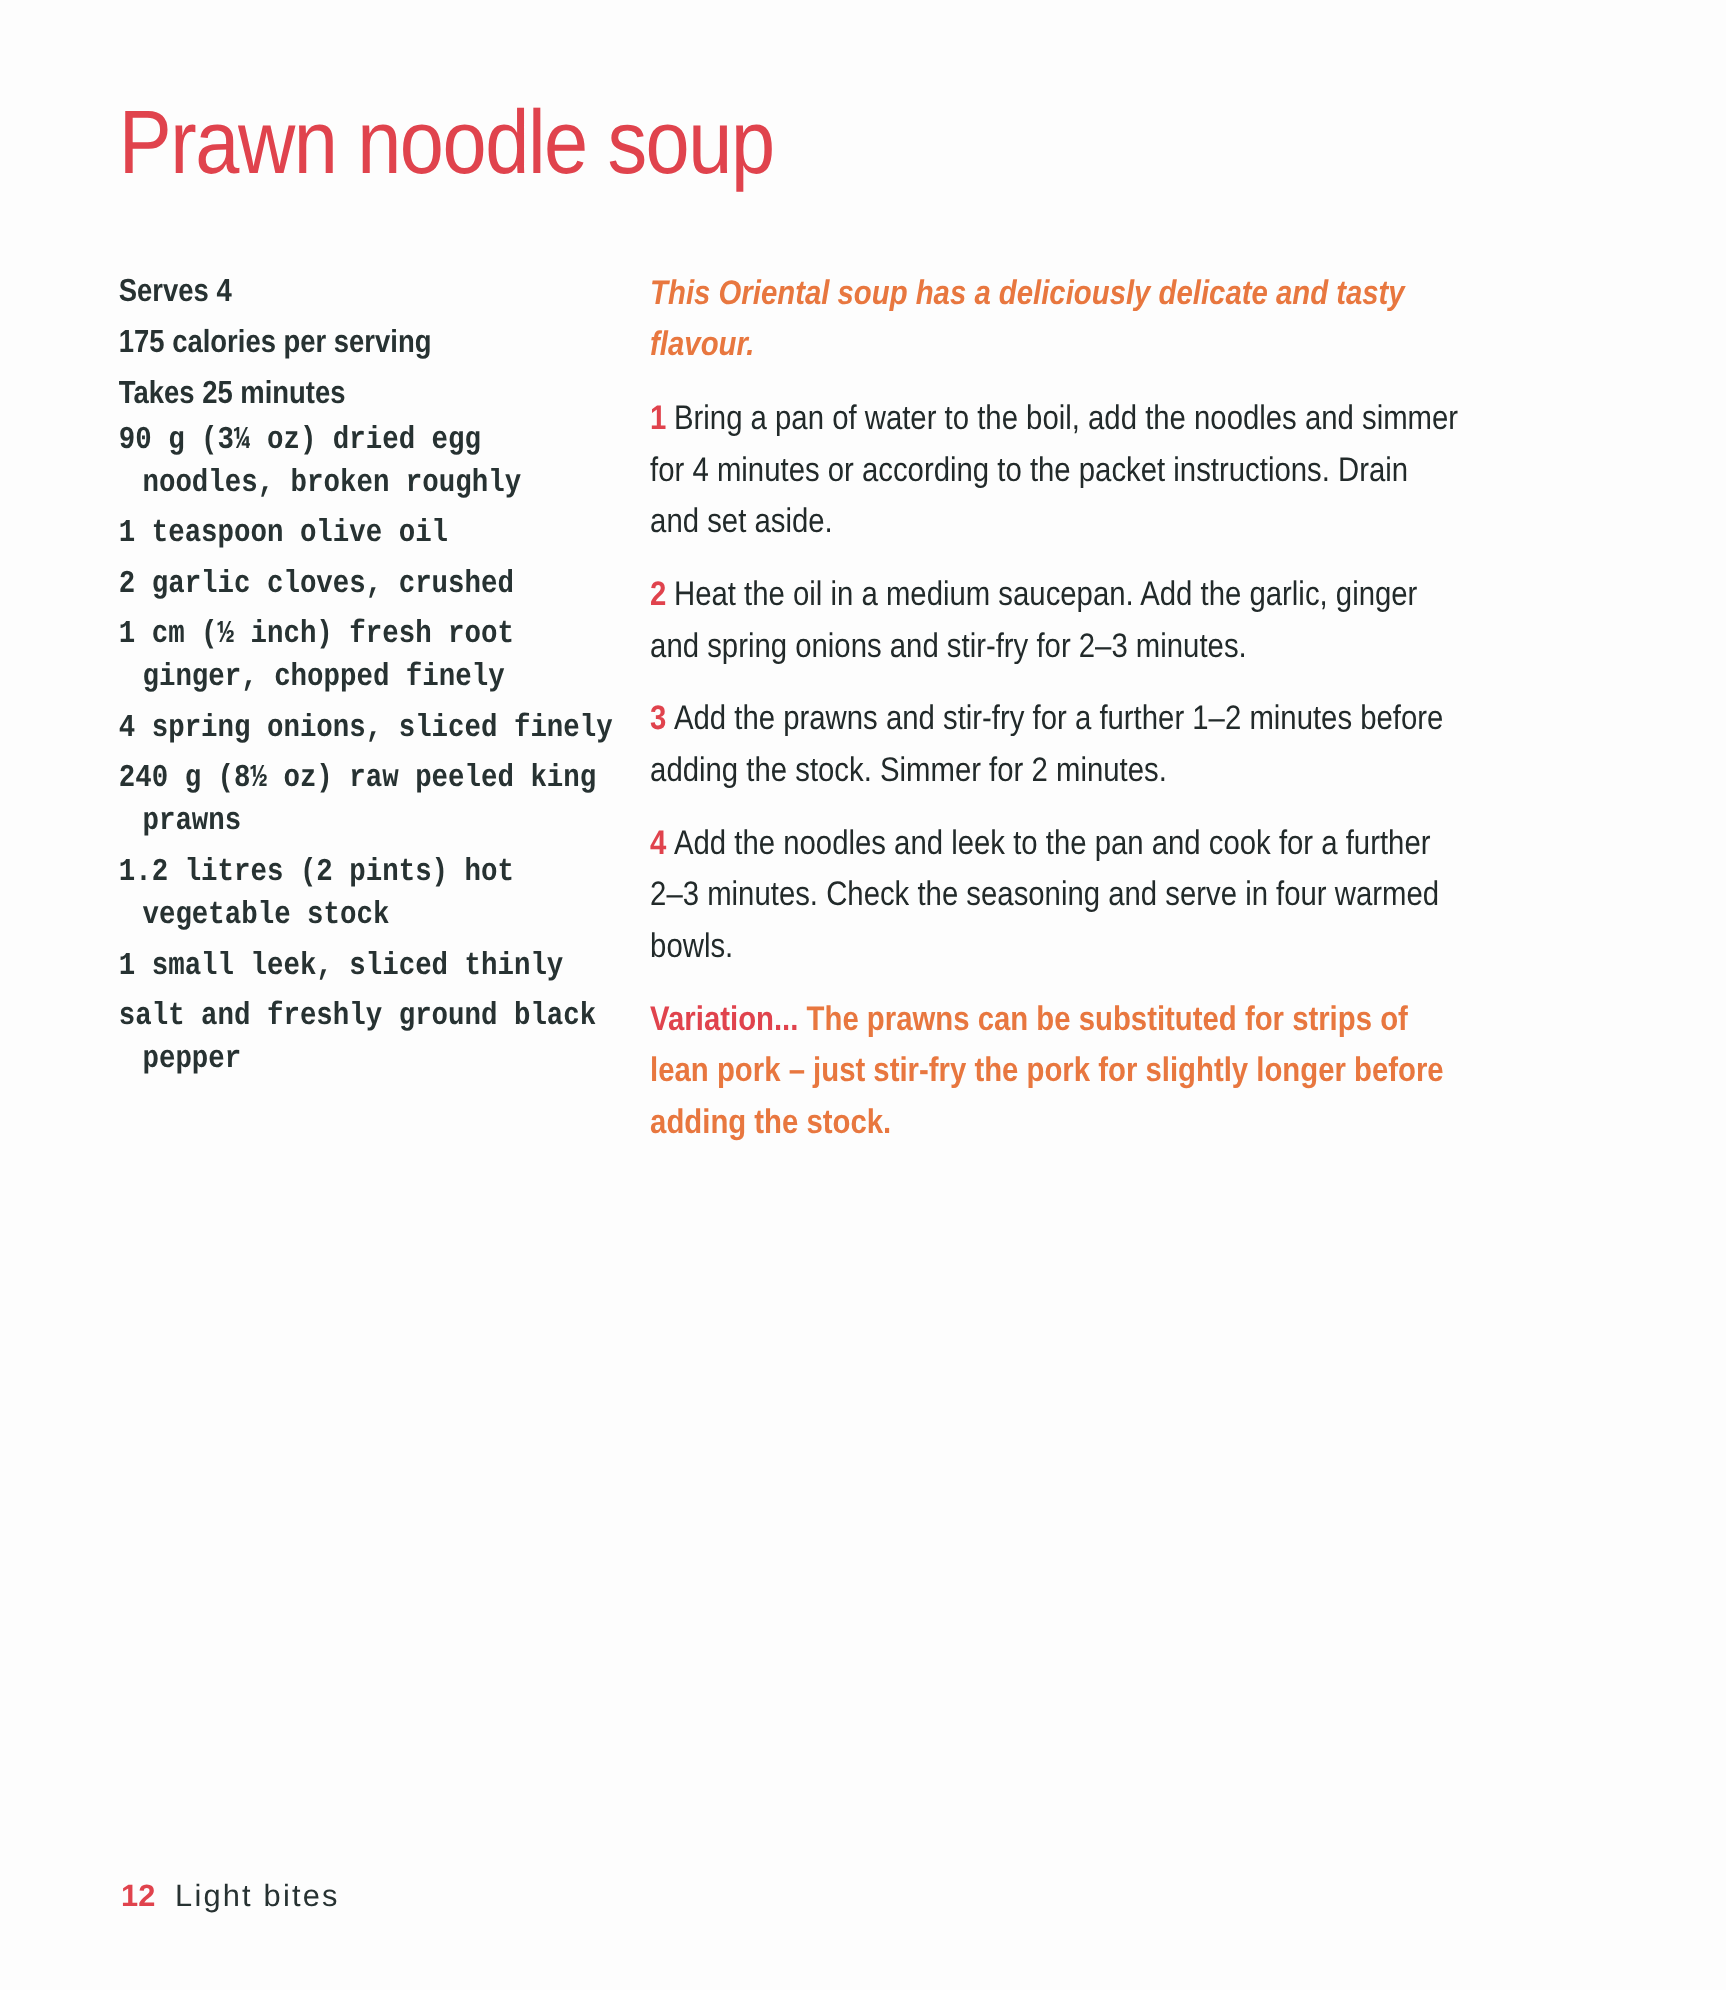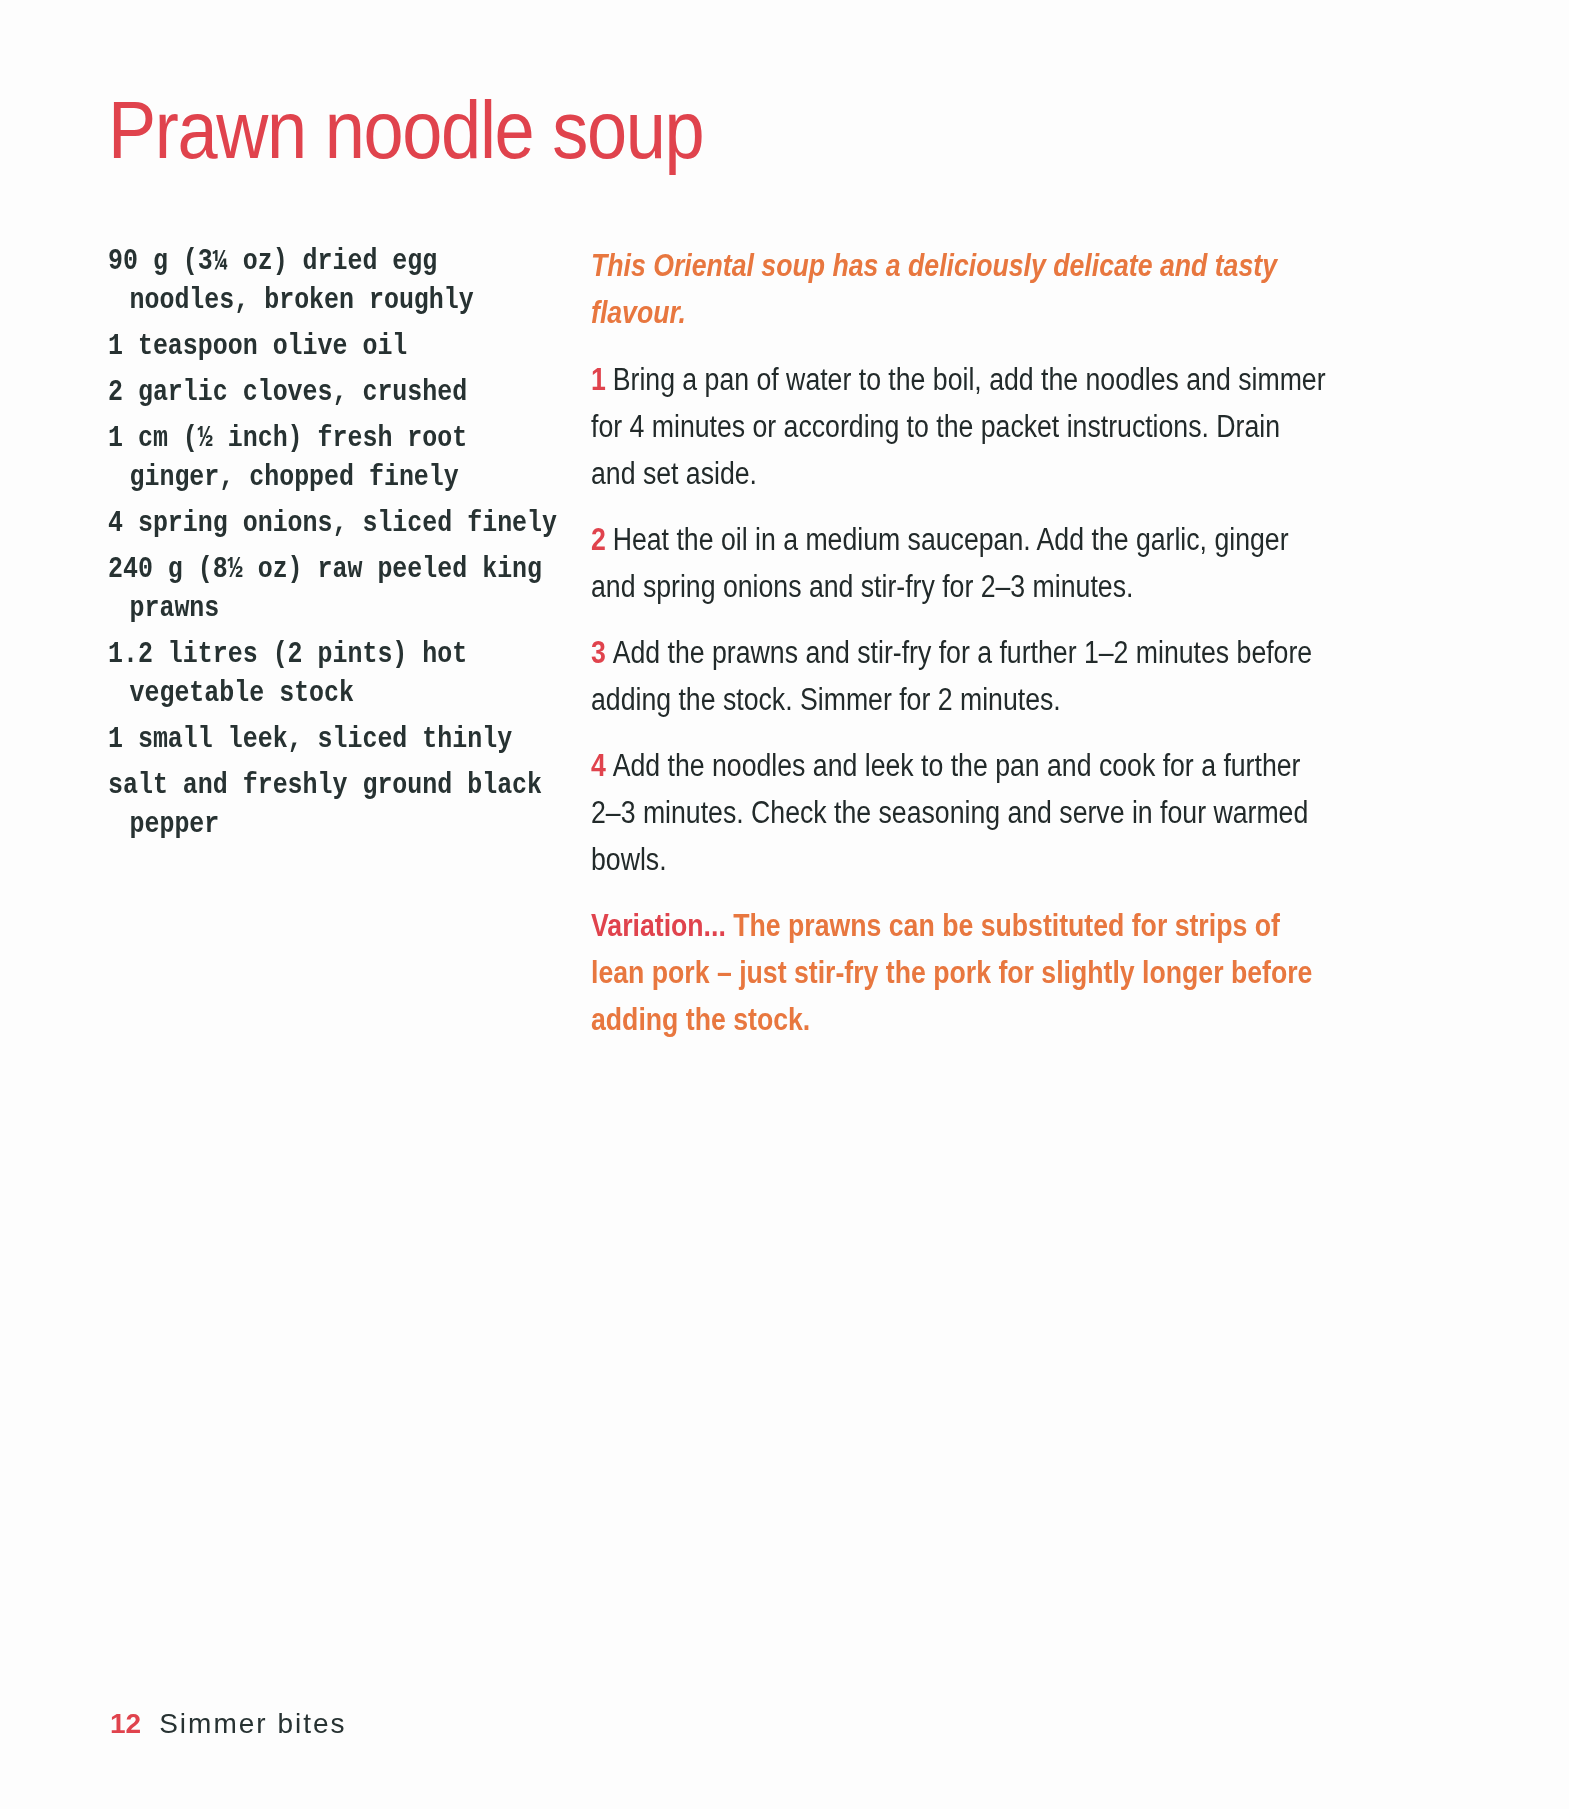--- a/index.html
+++ b/index.html
@@ -119,20 +119,25 @@
       color: #273232;
       letter-spacing: 2px;
     }
   </style>
 </head>
 <body>
 
 <h1 class="page-title">Prawn noodle soup</h1>
 
 <div class="left-col">
+  <div class="meta">
+    <div class="meta-line">Serves 4</div>
+    <div class="meta-line">175 calories per serving</div>
+    <div class="meta-line">Takes 25 minutes</div>
+  </div>
   <div class="ingredients">
     <div class="ingredient">90 g (3¼ oz) dried egg noodles, broken roughly</div>
     <div class="ingredient">1 teaspoon olive oil</div>
     <div class="ingredient">2 garlic cloves, crushed</div>
     <div class="ingredient">1 cm (½ inch) fresh root ginger, chopped finely</div>
     <div class="ingredient">4 spring onions, sliced finely</div>
     <div class="ingredient">240 g (8½ oz) raw peeled king prawns</div>
     <div class="ingredient">1.2 litres (2 pints) hot vegetable stock</div>
     <div class="ingredient">1 small leek, sliced thinly</div>
     <div class="ingredient">salt and freshly ground black pepper</div>
@@ -154,14 +159,14 @@
   <div class="step">
     <span class="step-num">4</span><span>Add the noodles and leek to the pan and cook for a further 2–3 minutes. Check the seasoning and serve in four warmed bowls.</span>
   </div>
 
   <div class="variation">
     <span class="variation-label">Variation...</span><span> The prawns can be substituted for strips of lean pork – just stir-fry the pork for slightly longer before adding the stock.</span>
   </div>
 </div>
 
 <div class="footer">
-  <span class="page-number">12</span><span class="section-name">Simmer bites</span>
+  <span class="page-number">12</span><span class="section-name">Light bites</span>
 </div>
 
 </body></html>

